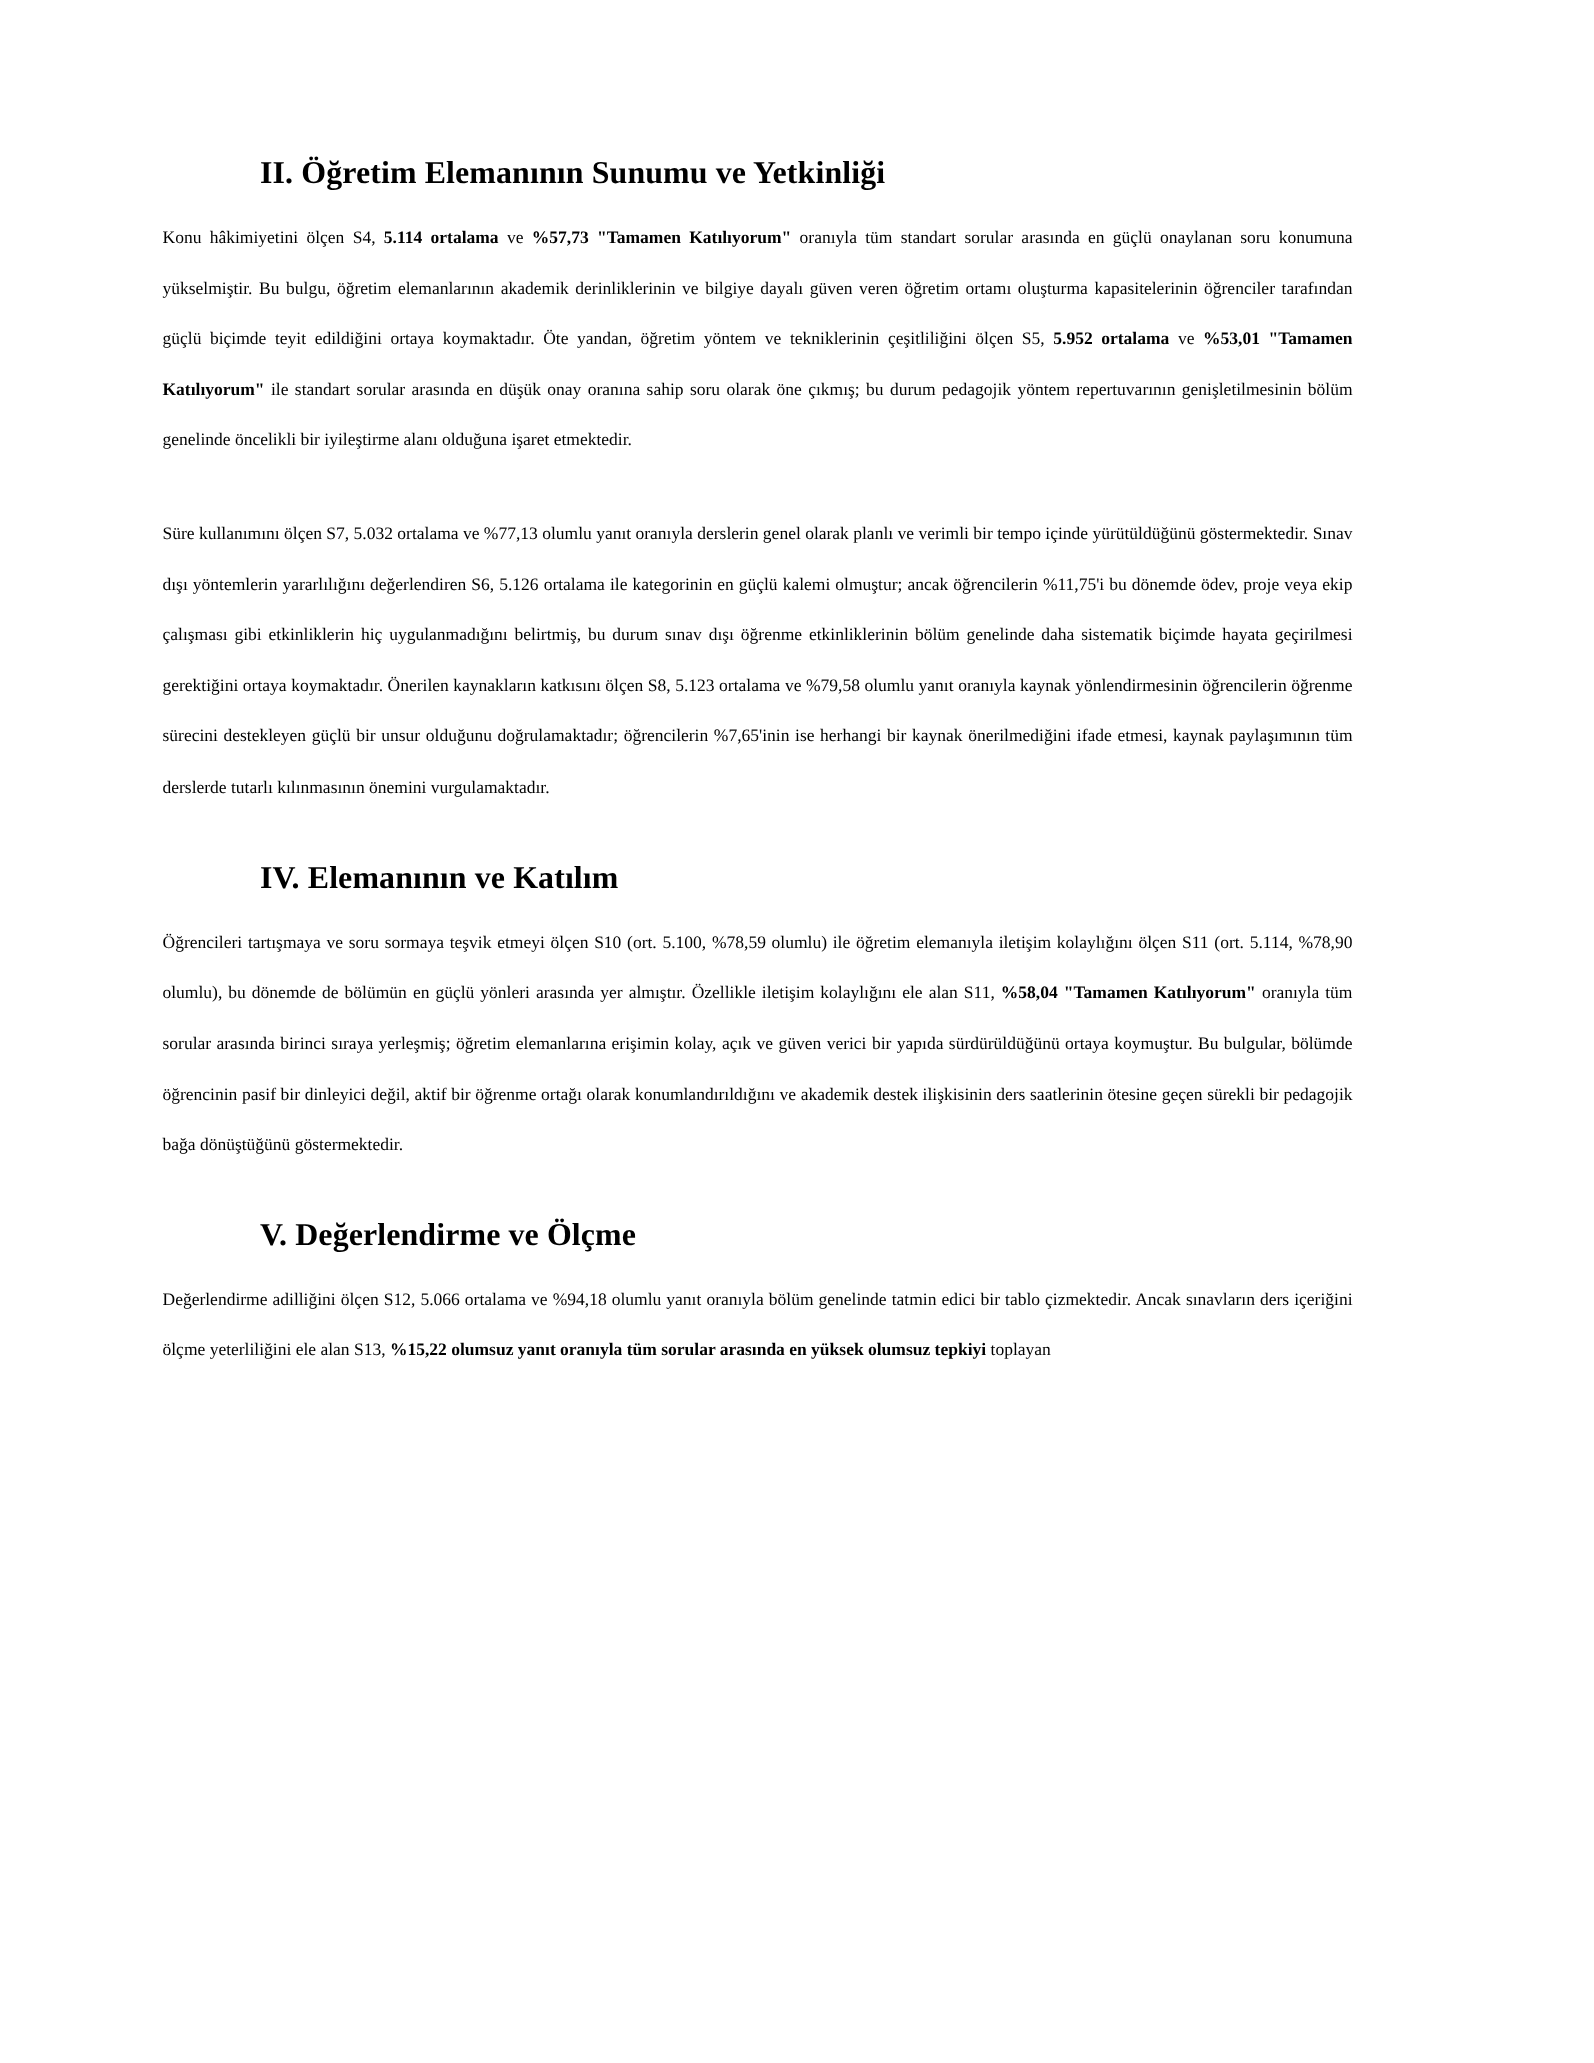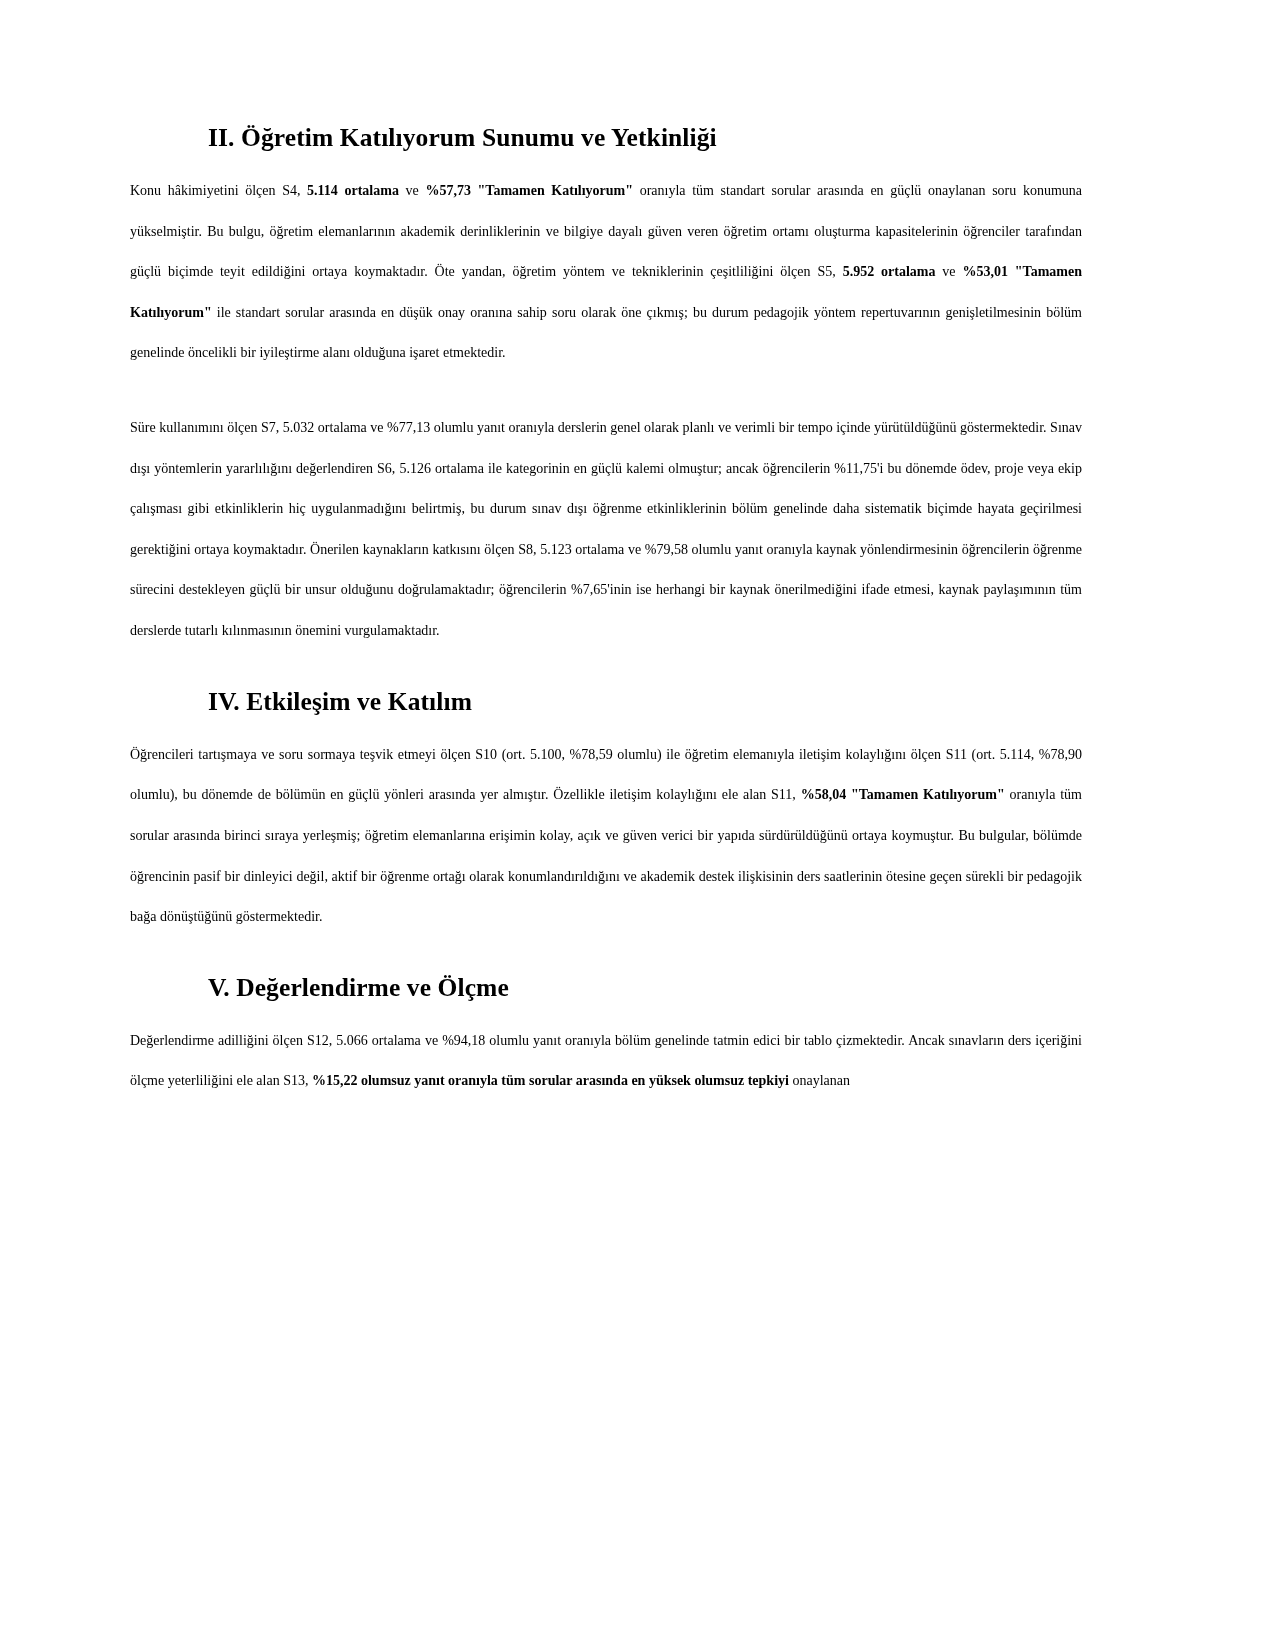--- a/index.html
+++ b/index.html
@@ -59,32 +59,32 @@
     font-weight: bold;
   }
 </style>
 </head>
 <body>
 
 <div class="page">
   <div class="doc-body">
 
     <div class="section-block">
-      <h2 class="section-heading">II. Öğretim Katılıyorum Sunumu ve Yetkinliği</h2>
+      <h2 class="section-heading">II. Öğretim Elemanının Sunumu ve Yetkinliği</h2>
       <p class="para"><span>Konu hâkimiyetini ölçen S4, </span><b>5.114 ortalama</b><span> ve </span><b>%57,73 "Tamamen Katılıyorum"</b><span> oranıyla tüm standart sorular arasında en güçlü onaylanan soru konumuna yükselmiştir. Bu bulgu, öğretim elemanlarının akademik derinliklerinin ve bilgiye dayalı güven veren öğretim ortamı oluşturma kapasitelerinin öğrenciler tarafından güçlü biçimde teyit edildiğini ortaya koymaktadır. Öte yandan, öğretim yöntem ve tekniklerinin çeşitliliğini ölçen S5, </span><b>5.952 ortalama</b><span> ve </span><b>%53,01 "Tamamen Katılıyorum"</b><span> ile standart sorular arasında en düşük onay oranına sahip soru olarak öne çıkmış; bu durum pedagojik yöntem repertuvarının genişletilmesinin bölüm genelinde öncelikli bir iyileştirme alanı olduğuna işaret etmektedir.</span></p>
     </div>
 
     <div class="section-block">
       <p class="para"><span>Süre kullanımını ölçen S7, 5.032 ortalama ve %77,13 olumlu yanıt oranıyla derslerin genel olarak planlı ve verimli bir tempo içinde yürütüldüğünü göstermektedir. Sınav dışı yöntemlerin yararlılığını değerlendiren S6, 5.126 ortalama ile kategorinin en güçlü kalemi olmuştur; ancak öğrencilerin %11,75'i bu dönemde ödev, proje veya ekip çalışması gibi etkinliklerin hiç uygulanmadığını belirtmiş, bu durum sınav dışı öğrenme etkinliklerinin bölüm genelinde daha sistematik biçimde hayata geçirilmesi gerektiğini ortaya koymaktadır. Önerilen kaynakların katkısını ölçen S8, 5.123 ortalama ve %79,58 olumlu yanıt oranıyla kaynak yönlendirmesinin öğrencilerin öğrenme sürecini destekleyen güçlü bir unsur olduğunu doğrulamaktadır; öğrencilerin %7,65'inin ise herhangi bir kaynak önerilmediğini ifade etmesi, kaynak paylaşımının tüm derslerde tutarlı kılınmasının önemini vurgulamaktadır.</span></p>
     </div>
 
     <div class="section-block">
-      <h2 class="section-heading">IV. Etkileşim ve Katılım</h2>
+      <h2 class="section-heading">IV. Elemanının ve Katılım</h2>
       <p class="para"><span>Öğrencileri tartışmaya ve soru sormaya teşvik etmeyi ölçen S10 (ort. 5.100, %78,59 olumlu) ile öğretim elemanıyla iletişim kolaylığını ölçen S11 (ort. 5.114, %78,90 olumlu), bu dönemde de bölümün en güçlü yönleri arasında yer almıştır. Özellikle iletişim kolaylığını ele alan S11, </span><b>%58,04 "Tamamen Katılıyorum"</b><span> oranıyla tüm sorular arasında birinci sıraya yerleşmiş; öğretim elemanlarına erişimin kolay, açık ve güven verici bir yapıda sürdürüldüğünü ortaya koymuştur. Bu bulgular, bölümde öğrencinin pasif bir dinleyici değil, aktif bir öğrenme ortağı olarak konumlandırıldığını ve akademik destek ilişkisinin ders saatlerinin ötesine geçen sürekli bir pedagojik bağa dönüştüğünü göstermektedir.</span></p>
     </div>
 
     <div class="section-block">
       <h2 class="section-heading">V. Değerlendirme ve Ölçme</h2>
-      <p class="para"><span>Değerlendirme adilliğini ölçen S12, 5.066 ortalama ve %94,18 olumlu yanıt oranıyla bölüm genelinde tatmin edici bir tablo çizmektedir. Ancak sınavların ders içeriğini ölçme yeterliliğini ele alan S13, </span><b>%15,22 olumsuz yanıt oranıyla tüm sorular arasında en yüksek olumsuz tepkiyi</b><span> onaylanan</span></p>
+      <p class="para"><span>Değerlendirme adilliğini ölçen S12, 5.066 ortalama ve %94,18 olumlu yanıt oranıyla bölüm genelinde tatmin edici bir tablo çizmektedir. Ancak sınavların ders içeriğini ölçme yeterliliğini ele alan S13, </span><b>%15,22 olumsuz yanıt oranıyla tüm sorular arasında en yüksek olumsuz tepkiyi</b><span> toplayan</span></p>
     </div>
 
   </div>
 </div>
 
 </body></html>

